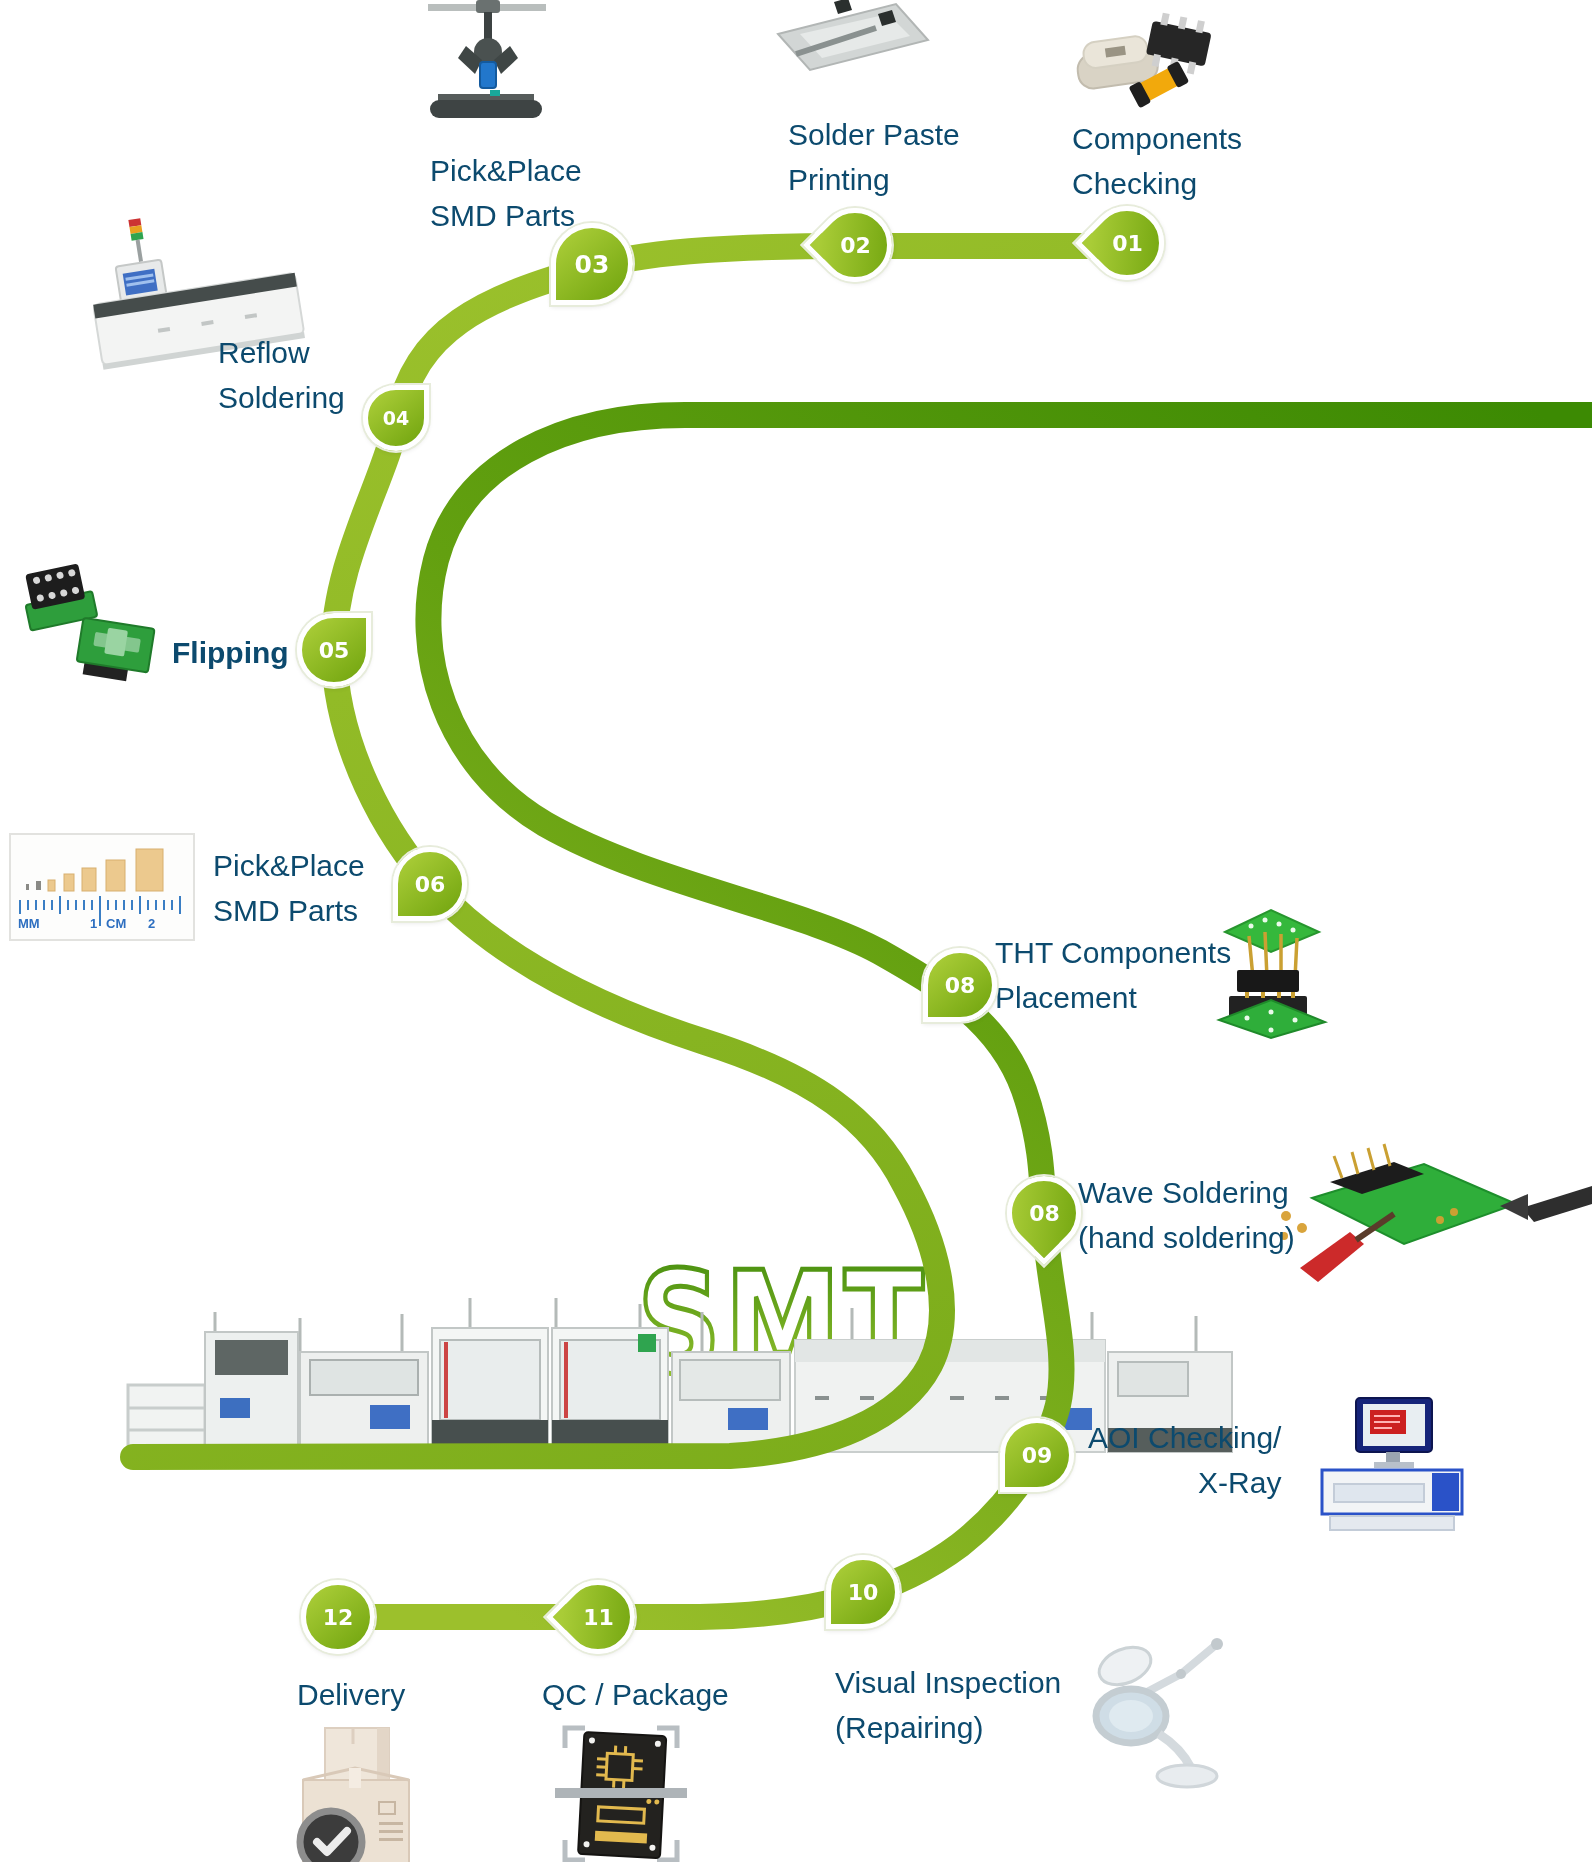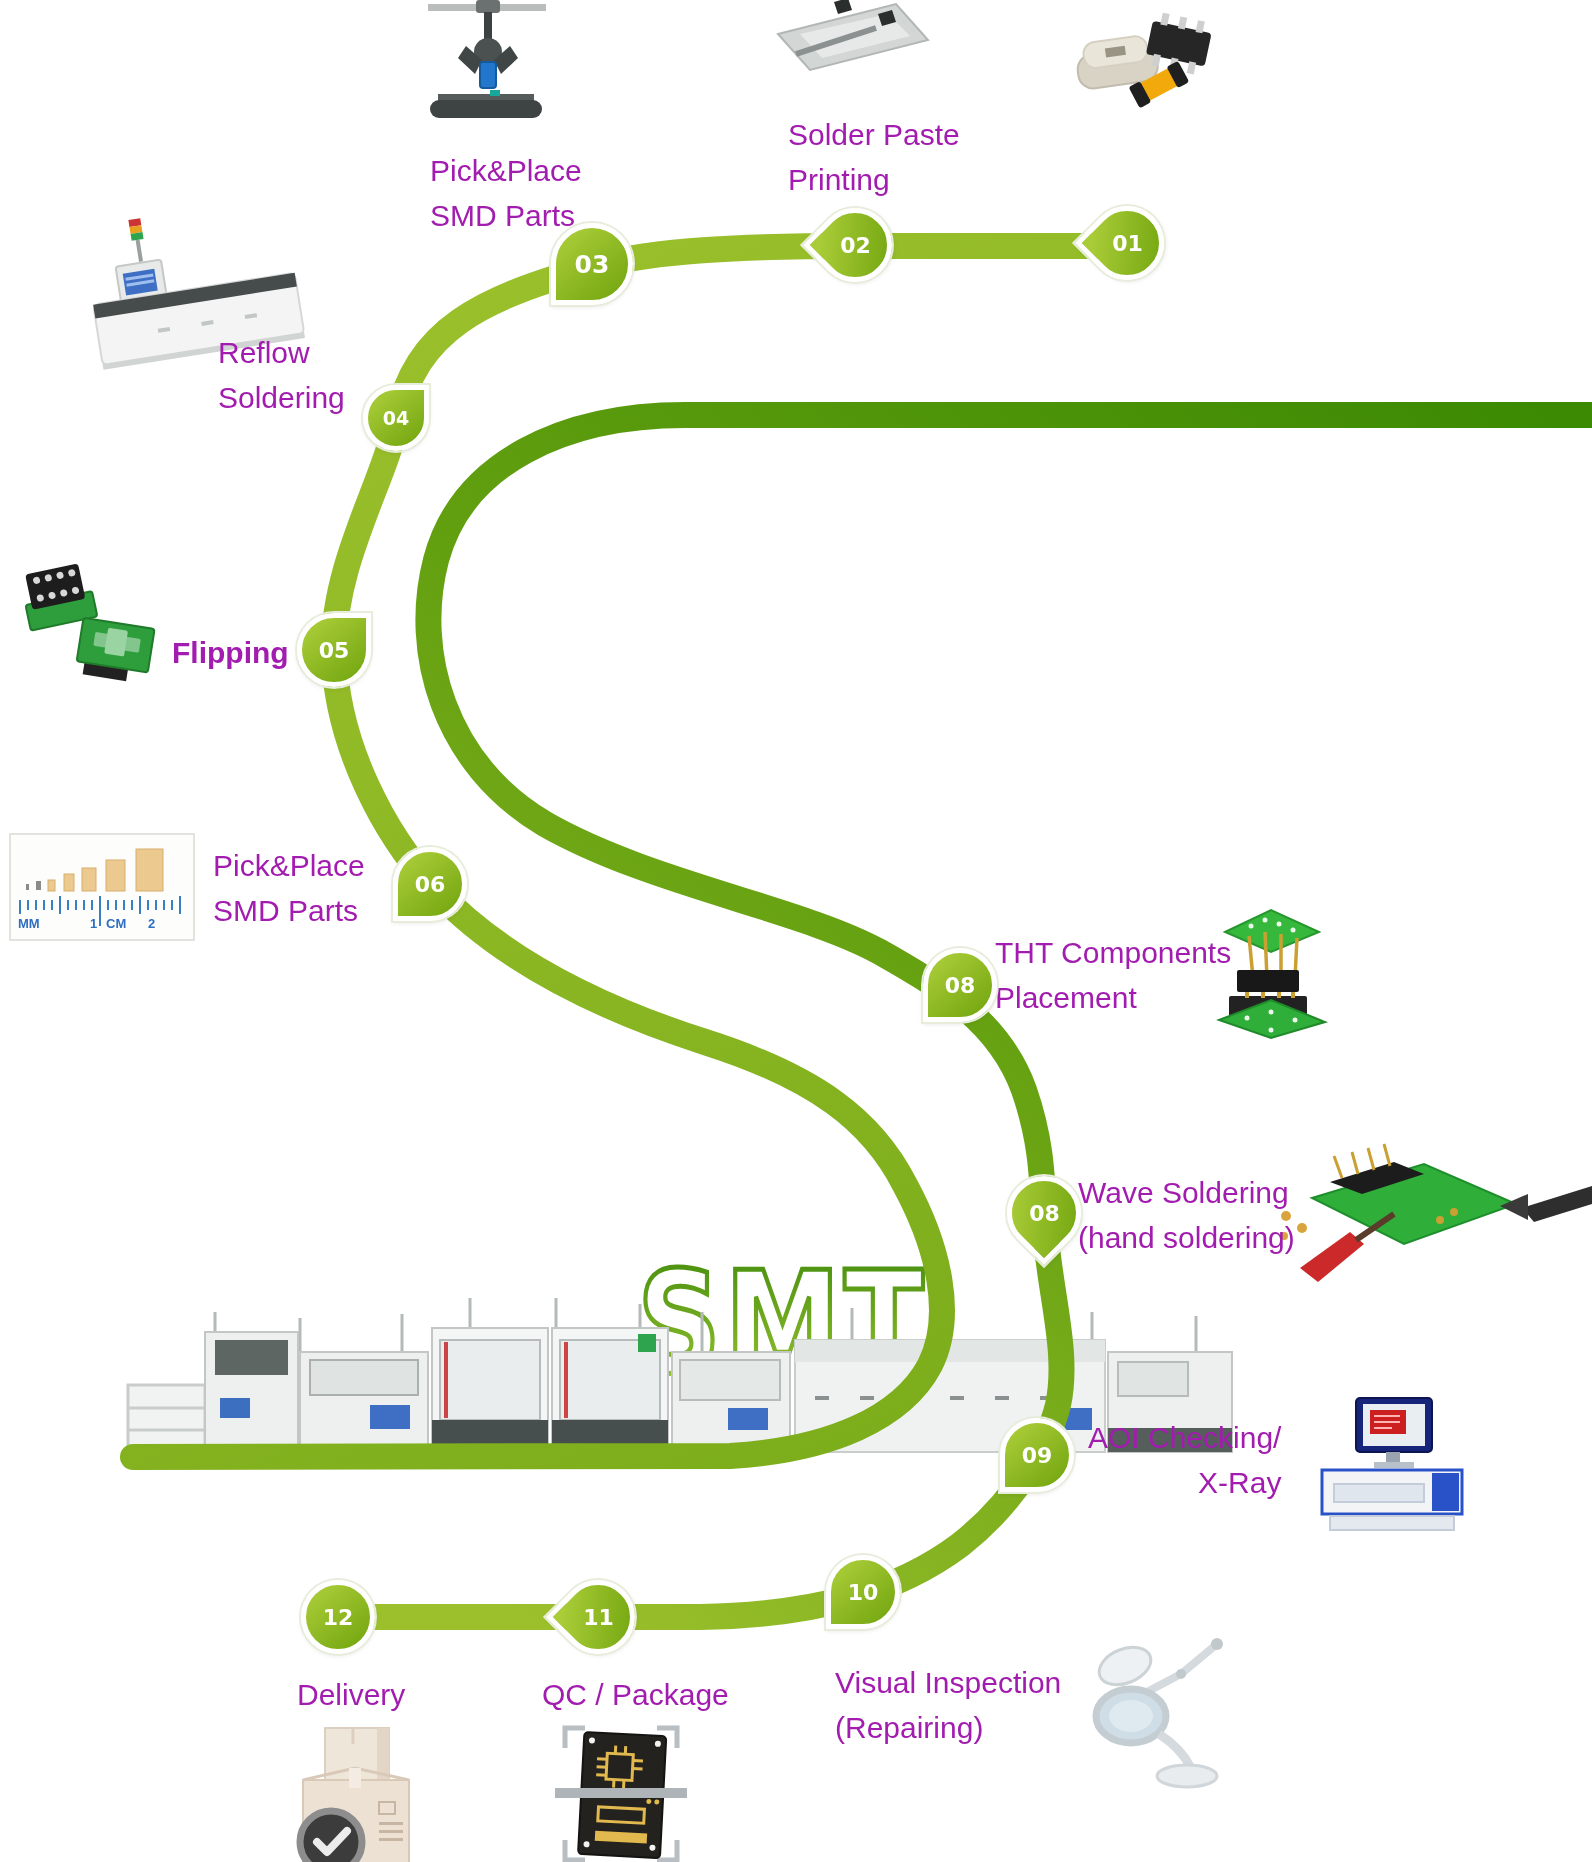--- a/index.html
+++ b/index.html
@@ -18,21 +18,21 @@
   .tail-sw{border-radius:50% 50% 50% 0;}
   .tail-ne{border-radius:50% 0 50% 50%;}
   .tail-w{border-radius:0 50% 50% 50%;transform:rotate(-45deg);}
   .tail-w .pin-num{transform:rotate(45deg);}
   .tail-s{border-radius:50% 50% 50% 0;transform:rotate(-45deg);}
   .tail-s .pin-num{transform:rotate(45deg);}
   .pin.big{width:72px;height:72px;} .pin.big .pin-num{font-size:25px;}
   .pin.small{width:56px;height:56px;} .pin.small .pin-num{font-size:19px;text-align:center;}
 
   
-  .step-label{position:absolute;color:#a21caf;font-size:30px;line-height:45px;
+  .step-label{position:absolute;color:#0c4a6e;font-size:30px;line-height:45px;
               white-space:nowrap;z-index:4;}
 </style>
 </head>
 <body>
 
 <div id="stage">
 
   <svg id="artwork" width="1592" height="1862" viewBox="0 0 1592 1862">
     <defs>
       <linearGradient id="gA" gradientUnits="userSpaceOnUse" x1="300" y1="200" x2="900" y2="1450">
@@ -312,20 +312,24 @@
   <div class="pin tail-sw" style="left:826px;top:1555px;">
       <span class="pin-num">10</span>
     </div>
   <div class="pin tail-w" style="left:561px;top:1580px;">
       <span class="pin-num">11</span>
     </div>
   <div class="pin tail-none" style="left:301px;top:1580px;">
       <span class="pin-num">12</span>
     </div>
 
+  <div class="step-label" style="left:1072px;top:116px;">
+    <div>Components</div>
+      <div>Checking</div>
+  </div>
   <div class="step-label" style="left:788px;top:112px;">
     <div>Solder Paste</div>
       <div>Printing</div>
   </div>
   <div class="step-label" style="left:430px;top:148px;">
     <div>Pick&amp;Place</div>
       <div>SMD Parts</div>
   </div>
   <div class="step-label" style="left:218px;top:330px;">
     <div>Reflow</div>

